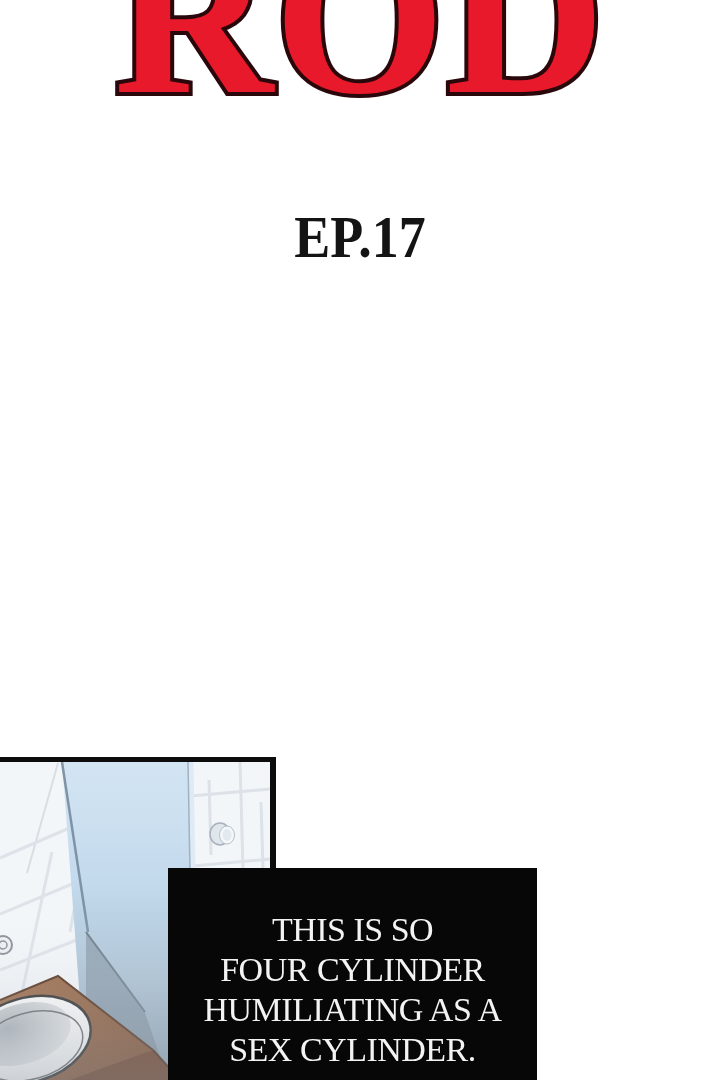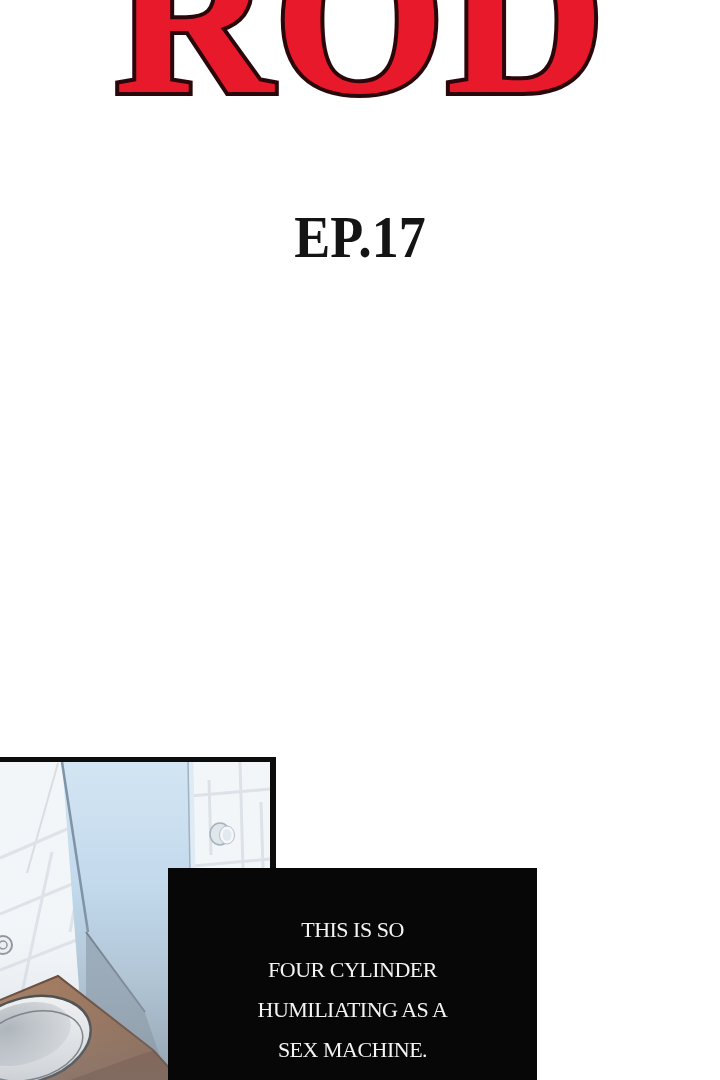--- a/index.html
+++ b/index.html
@@ -54,21 +54,21 @@
   
   .dialog{
     position:absolute;
     left:168px;top:868px;
     width:369px;height:212px;
     background:#070707;
   }
   .dialog-text{
     margin-top:42px;
     text-align:center;
-    font-size:22px;line-height:40px;
+    font-size:34px;line-height:40px;
     letter-spacing:-0.5px;
     color:#f3f3f3;
   }
 </style>
 </head>
 <body>
 
 <div class="page">
 
   <div class="rod-wrap">
@@ -157,17 +157,17 @@
 
       <rect x="0" y="150" width="270" height="168" fill="url(#hazeGrad)"></rect>
     </svg>
   </div>
 
   <div class="dialog">
     <div class="dialog-text">
       <div>THIS IS SO</div>
       <div>FOUR CYLINDER</div>
       <div>HUMILIATING AS A</div>
-      <div>SEX MACHINE.</div>
+      <div>SEX CYLINDER.</div>
     </div>
   </div>
 
 </div>
 
 </body></html>

